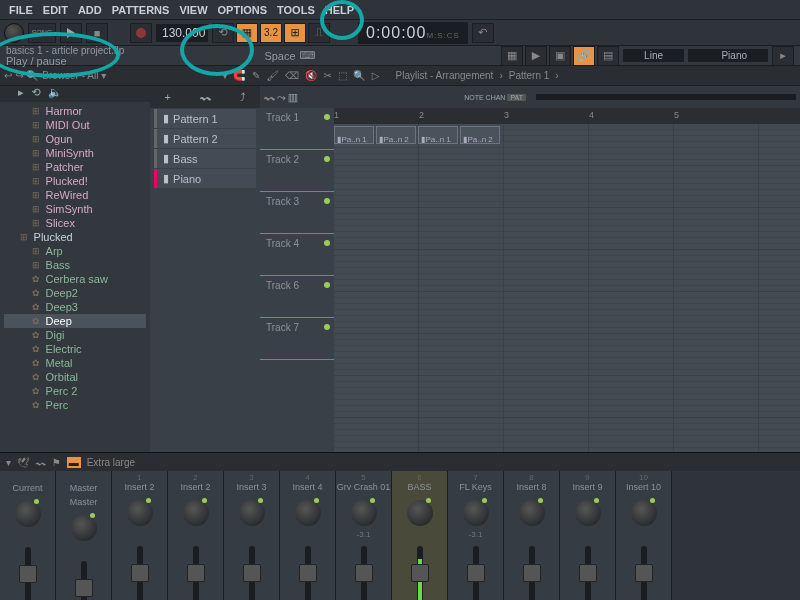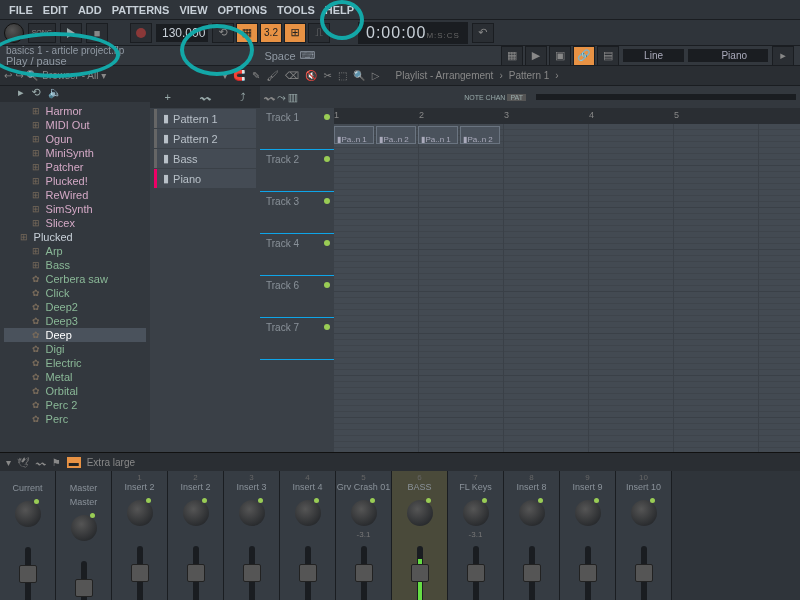--- a/index.html
+++ b/index.html
@@ -160,21 +160,20 @@
         <div class="tree-item plug">MiniSynth</div>
         <div class="tree-item plug">Patcher</div>
         <div class="tree-item plug">Plucked!</div>
         <div class="tree-item plug">ReWired</div>
         <div class="tree-item plug">SimSynth</div>
         <div class="tree-item plug">Slicex</div>
         <div class="tree-item plug parent">Plucked</div>
         <div class="tree-item plug green">Arp</div>
         <div class="tree-item plug green">Bass</div>
         <div class="tree-item gear green">Cerbera saw</div>
-        <div class="tree-item gear green">Click</div>
         <div class="tree-item gear green">Deep2</div>
         <div class="tree-item gear green">Deep3</div>
         <div class="tree-item gear green sel">Deep</div>
         <div class="tree-item gear green">Digi</div>
         <div class="tree-item gear green">Electric</div>
         <div class="tree-item gear green">Metal</div>
         <div class="tree-item gear green">Orbital</div>
         <div class="tree-item gear green">Perc 2</div>
         <div class="tree-item gear green">Perc</div>
       </div>

